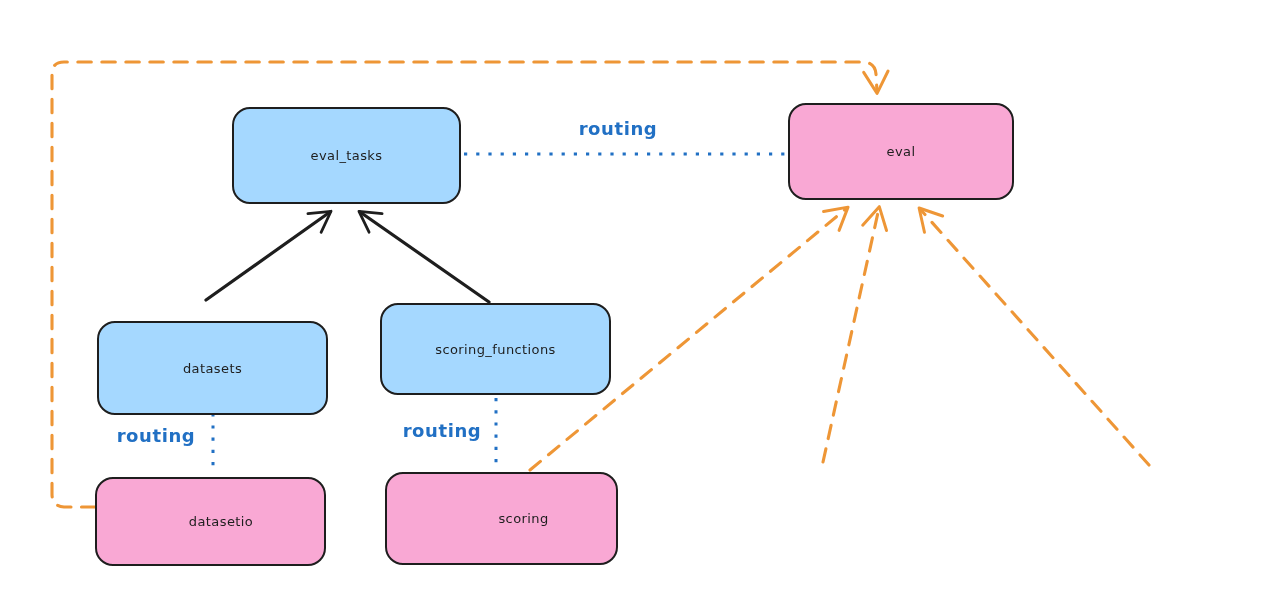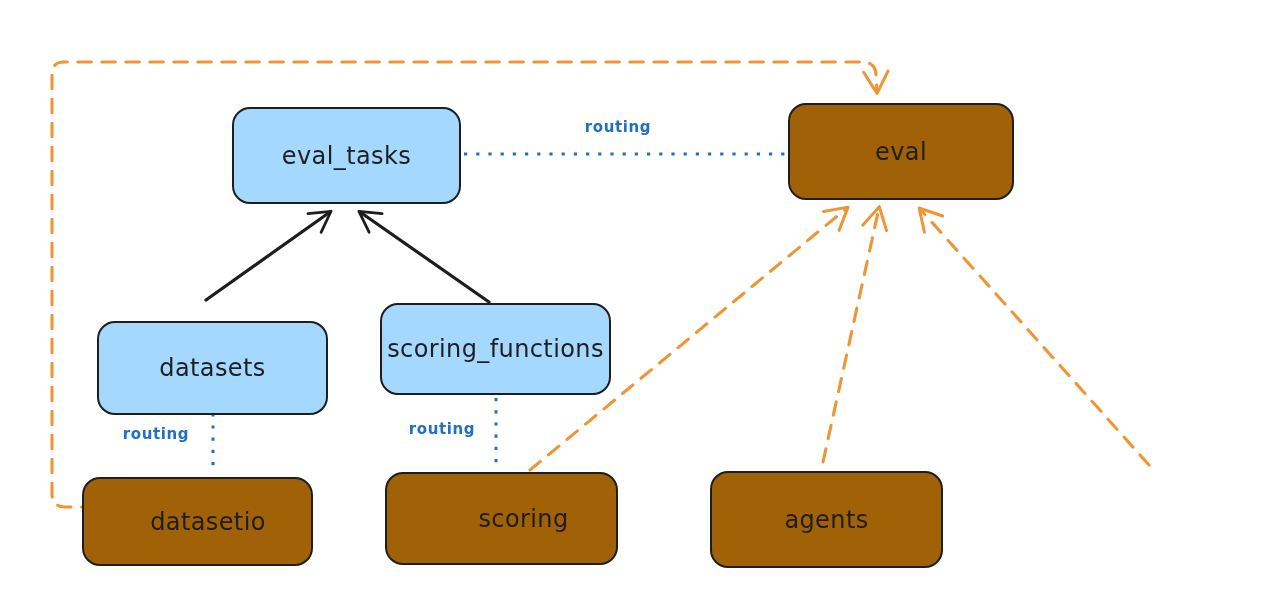--- a/index.html
+++ b/index.html
@@ -24,29 +24,29 @@
   }
   .node {
     position: absolute;
     box-sizing: border-box;
     border: 2.6px solid #1e1e1e;
     border-radius: 18px;
     display: flex;
     align-items: center;
     justify-content: center;
     color: #1e1e1e;
-    font-size: 24px;
+    font-size: 13px;
     letter-spacing: 0.4px;
   }
   .node.blue  { background: #a5d8ff; }
-  .node.green { background: #a16207; }
+  .node.green { background: #f9a8d4; }
   .edge-label {
     position: absolute;
     color: #2170c4;
-    font-size: 15px;
+    font-size: 18px;
     font-weight: 600;
     letter-spacing: 0.6px;
     text-align: center;
     white-space: nowrap;
   }
 </style>
 </head>
 <body>
 
 <div class="canvas">
@@ -83,31 +83,28 @@
   </div>
 
   <div class="node blue" style="left:97px; top:321px; width:231px; height:94px;">
     <span>datasets</span>
   </div>
 
   <div class="node blue" style="left:380px; top:303px; width:231px; height:92px;">
     <span>scoring_functions</span>
   </div>
 
-  <div class="node green" style="left:82px; top:477px; width:231px; height:89px;padding-left:21px;">
+  <div class="node green" style="left:95px; top:477px; width:231px; height:89px;padding-left:21px;">
     <span>datasetio</span>
   </div>
 
   <div class="node green" style="left:385px; top:472px; width:233px; height:93px;padding-left:44px;">
     <span>scoring</span>
   </div>
 
-  <div class="node green" style="left:710px; top:471px; width:233px; height:97px;">
-    <span>agents</span>
-  </div>
 
 
   <div class="edge-label" style="left:578px; top:118px; width:80px;">routing</div>
 
   <div class="edge-label" style="left:116px; top:425px; width:80px;">routing</div>
 
   <div class="edge-label" style="left:402px; top:420px; width:80px;">routing</div>
 
 </div>
 

